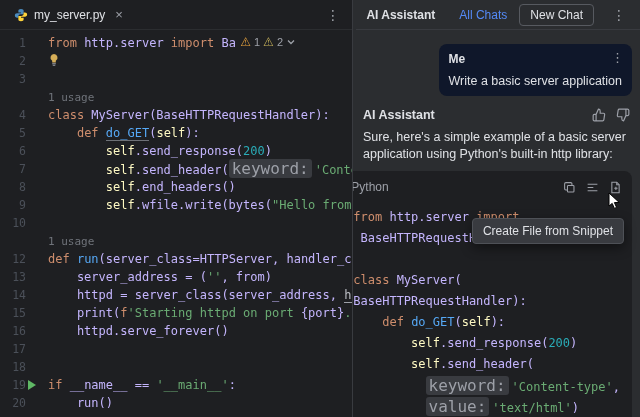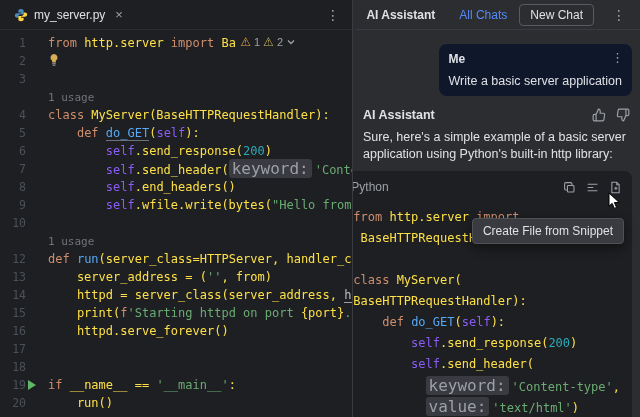--- a/index.html
+++ b/index.html
@@ -19,27 +19,27 @@
   .tabbar-spacer { flex:1; }
   .kebab { color:#9da0a8; font-size:14px; padding:0 6px; }
   .code-area { padding-top:4px; font-family:"DejaVu Sans Mono",monospace; font-size:12px; }
   .code-row { display:flex; height:18px; line-height:18px; white-space:pre; }
   .gutter { display:inline-block; width:36px; flex:none; text-align:right; padding-right:10px; color:#4b5059; position:relative; font-size:11.5px; }
   .run-arrow { position:absolute; left:28px; top:4px; width:0; height:0;
     border-left:8px solid #5fb865; border-top:5px solid transparent; border-bottom:5px solid transparent; }
   .line-content { padding-left:12px; color:#bcbec4; }
   .inlay-usage { color:#6f737a; font-size:11px; }
   .bulb { display:inline-block; width:14px; height:14px; vertical-align:-2px; }
-  .sg-p { color:#fde047; }
+  .sg-p { color:#c4b5fd; }
   .sg-k { color:#cf8e6d; }
   .sg-s { color:#6aab73; }
   .sg-n { color:#2aacb8; }
   .sg-f { color:#56a8f5; }
   .sg-fu { color:#56a8f5; border-bottom:1px solid #6e7177; }
-  .sg-v { color:#8b5cf6; }
+  .sg-v { color:#fef9c3; }
   .sg-u { color:#bcbec4; border-bottom:1px solid #9da0a8; }
   .sg-c { background:#393b40; color:#9da0a8; border-radius:3px; padding:0 3px; font-size:16px; margin-right:3px; }
   .inspections { position:absolute; top:34px; right:52px; display:flex; align-items:center; gap:3px;
     font-size:11px; color:#9da0a8; background:#1e1f22; padding:0 4px; height:16px; }
   .warn-glyph { color:#e8a33d; font-size:12px; }
   .warn-glyph.weak { color:#c9b45b; }
   .insp-count { color:#9da0a8; }
   
   .panel { width:288px; flex:none; background:#2b2d30; border-left:1px solid #393b40; position:relative;
     display:flex; flex-direction:column; overflow:hidden;align-items:flex-end; }

